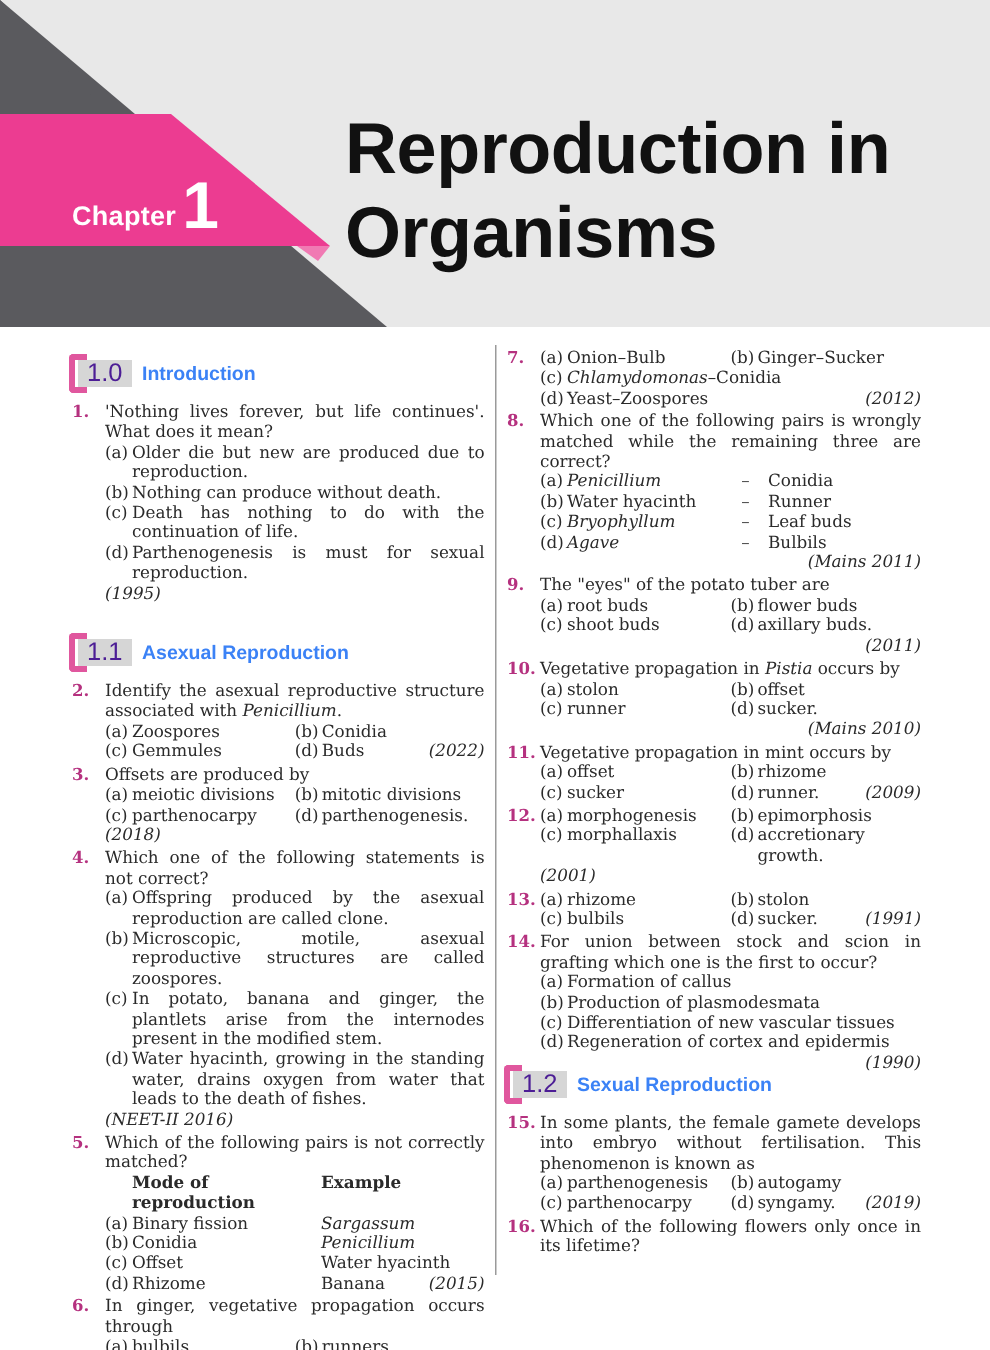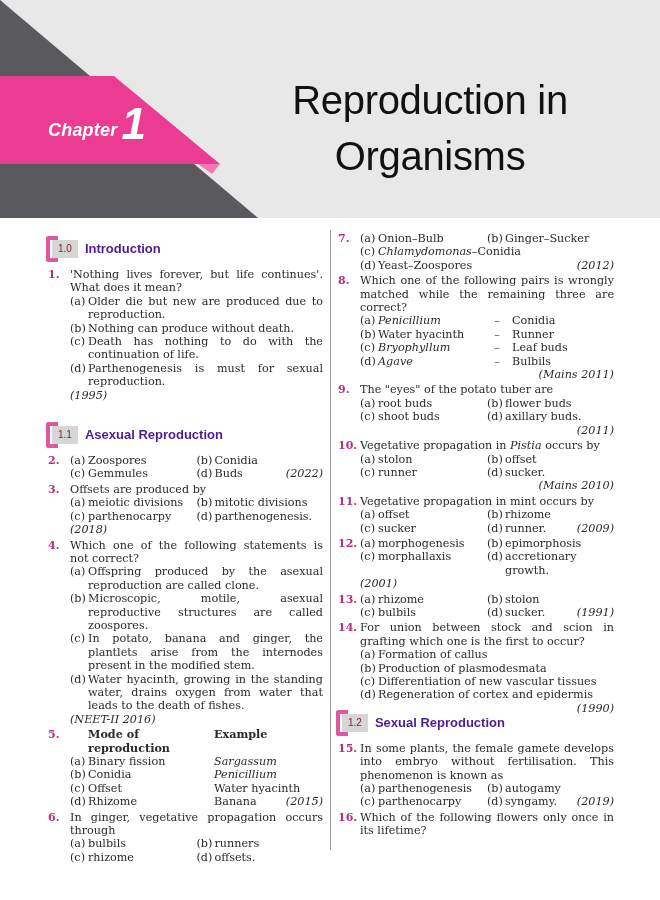--- a/index.html
+++ b/index.html
@@ -2,36 +2,36 @@
 <html><head>
 <meta charset="utf-8">
 <style>
   * { margin: 0; padding: 0; box-sizing: border-box; }
   html, body { width: 660px; height: 900px; background: #ffffff; overflow: hidden; }
   body { position: relative; font-family: "DejaVu Serif", "Liberation Serif", serif; color: #2a2a2a; }
 
   
   .banner { position: absolute; left: 0; top: 0; width: 660px; height: 218px; background: #e8e8e8; overflow: hidden; }
   .banner svg { position: absolute; left: 0; top: 0; }
-  .chapter-label { position: absolute; left: 48px; top: 104px; color: #ffffff; font-family: "Liberation Sans", sans-serif; font-weight: bold; display: flex; align-items: flex-end; font-style: italic; }
+  .chapter-label { position: absolute; left: 48px; top: 118px; color: #ffffff; font-family: "Liberation Sans", sans-serif; font-weight: bold; display: flex; align-items: flex-end; }
   .chapter-word { font-size: 18px; letter-spacing: 0.2px; margin-bottom: 3px; }
   .chapter-num { font-size: 44px; line-height: 40px; margin-left: 4px; font-weight: bold; }
-  .title { position: absolute; left: 230px; width: 400px; top: 72px; text-align: center; font-family: "Liberation Sans", sans-serif; font-size: 40px; line-height: 56px; color: #111111; letter-spacing: -0.3px; }
+  .title { position: absolute; left: 230px; width: 400px; top: 72px; text-align: left; font-family: "Liberation Sans", sans-serif; font-size: 48px; line-height: 56px; color: #111111; letter-spacing: -0.3px; font-weight: bold; }
 
   
   .col { position: absolute; top: 232px; font-size: 11.2px; line-height: 13.4px; }
   .col-left { left: 48px; width: 275px; }
   .col-right { left: 338px; width: 276px; }
   .divider { position: absolute; left: 330px; top: 230px; width: 1px; height: 620px; background: #9a9a9a; }
 
   
   .sec { position: relative; height: 26px; margin: 4px 0 6px 0; display: flex; align-items: center; }
   .sec-bracket { position: absolute; left: -2px; top: 0; width: 12px; height: 26px; border: 4px solid #e0579e; border-right: none; border-radius: 3px 0 0 3px; }
-  .sec-num { position: relative; background: #d6d6d6; color: #7f1d1d; font-family: "Liberation Sans", sans-serif; font-size: 10px; padding: 2px 6px; margin-left: 4px; }
-  .sec-title { color: #4c1d95; font-family: "Liberation Sans", sans-serif; font-weight: bold; font-size: 13px; margin-left: 7px; }
+  .sec-num { position: relative; background: #d6d6d6; color: #4c1d95; font-family: "Liberation Sans", sans-serif; font-size: 17px; padding: 2px 6px; margin-left: 4px; }
+  .sec-title { color: #3b82f6; font-family: "Liberation Sans", sans-serif; font-weight: bold; font-size: 13px; margin-left: 7px; }
 
   
   .q { position: relative; padding-left: 22px; margin-bottom: 2px; }
   .qn { position: absolute; left: 0; top: 0; color: #b5317f; font-weight: bold; font-size: 11px; }
   .stem { text-align: justify; }
   .opt { position: relative; padding-left: 18px; text-align: justify; }
   .ol { position: absolute; left: 0; top: 0; }
   .grid2 { display: grid; grid-template-columns: 50% 50%; }
   .grid2 .opt { padding-left: 18px; }
   .yr { font-style: italic; float: right; }
@@ -87,20 +87,21 @@
   </div>
 
   <div class="sec" style="margin-top:20px">
     <span class="sec-bracket"></span>
     <span class="sec-num">1.1</span>
     <span class="sec-title">Asexual Reproduction</span>
   </div>
 
   <div class="q">
     <span class="qn">2.</span>
+    <div class="stem"><span>Identify the asexual reproductive structure associated with </span><span class="it">Penicillium</span><span>.</span></div>
     <div class="grid2">
       <div class="opt"><span class="ol">(a)</span><span>Zoospores</span></div>
       <div class="opt"><span class="ol">(b)</span><span>Conidia</span></div>
       <div class="opt"><span class="ol">(c)</span><span>Gemmules</span></div>
       <div class="opt"><span class="ol">(d)</span><span>Buds</span><span class="yr">(2022)</span></div>
     </div>
   </div>
 
   <div class="q">
     <span class="qn">3.</span>
@@ -119,20 +120,21 @@
     <div class="stem">Which one of the following statements is not correct?</div>
     <div class="opt"><span class="ol">(a)</span><span>Offspring produced by the asexual reproduction are called clone.</span></div>
     <div class="opt"><span class="ol">(b)</span><span>Microscopic, motile, asexual reproductive structures are called zoospores.</span></div>
     <div class="opt"><span class="ol">(c)</span><span>In potato, banana and ginger, the plantlets arise from the internodes present in the modified stem.</span></div>
     <div class="opt"><span class="ol">(d)</span><span>Water hyacinth, growing in the standing water, drains oxygen from water that leads to the death of fishes.</span></div>
     <div class="yr-line">(NEET-II 2016)</div>
   </div>
 
   <div class="q">
     <span class="qn">5.</span>
+    <div class="stem">Which of the following pairs is not correctly matched?</div>
     <div class="tbl">
       <div class="th" style="padding-left:18px">Mode of reproduction</div>
       <div class="th">Example</div>
       <div class="opt"><span class="ol">(a)</span><span>Binary fission</span></div>
       <div class="it">Sargassum</div>
       <div class="opt"><span class="ol">(b)</span><span>Conidia</span></div>
       <div class="it">Penicillium</div>
       <div class="opt"><span class="ol">(c)</span><span>Offset</span></div>
       <div>Water hyacinth</div>
       <div class="opt"><span class="ol">(d)</span><span>Rhizome</span></div>

